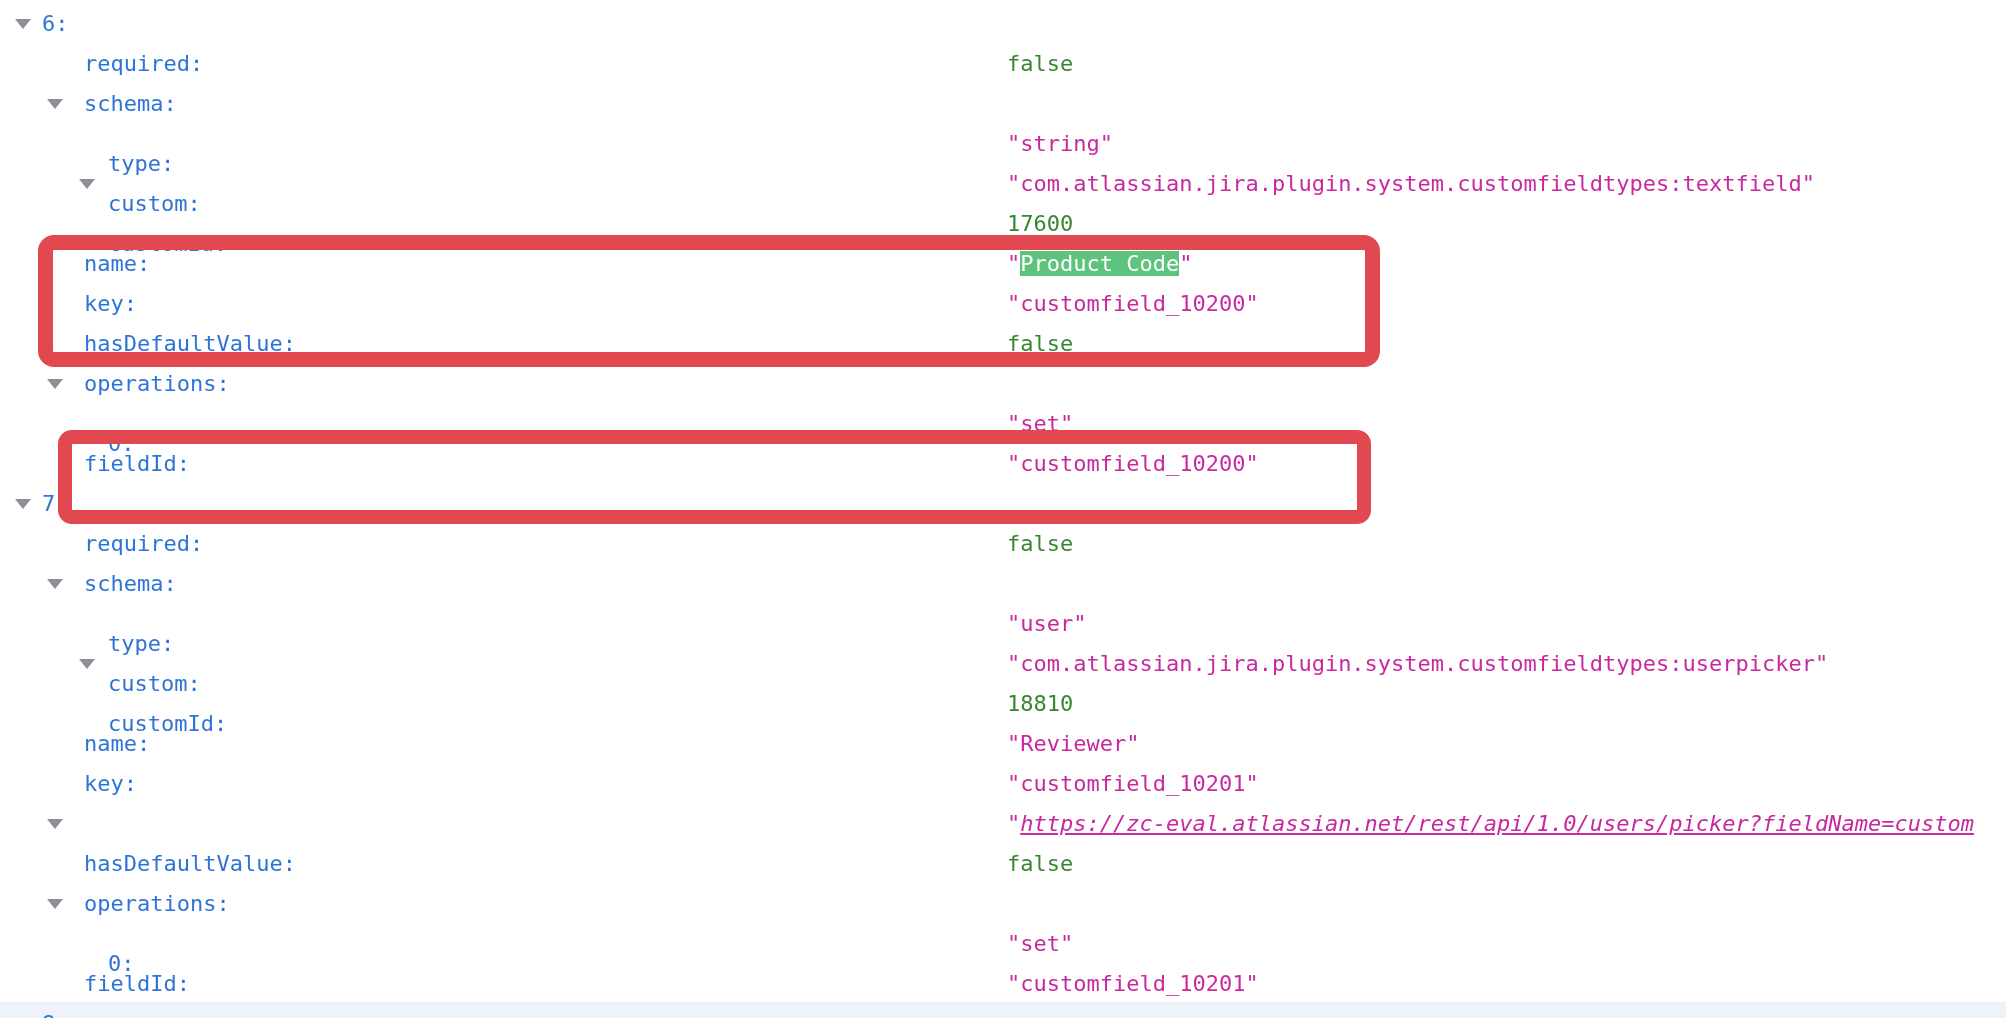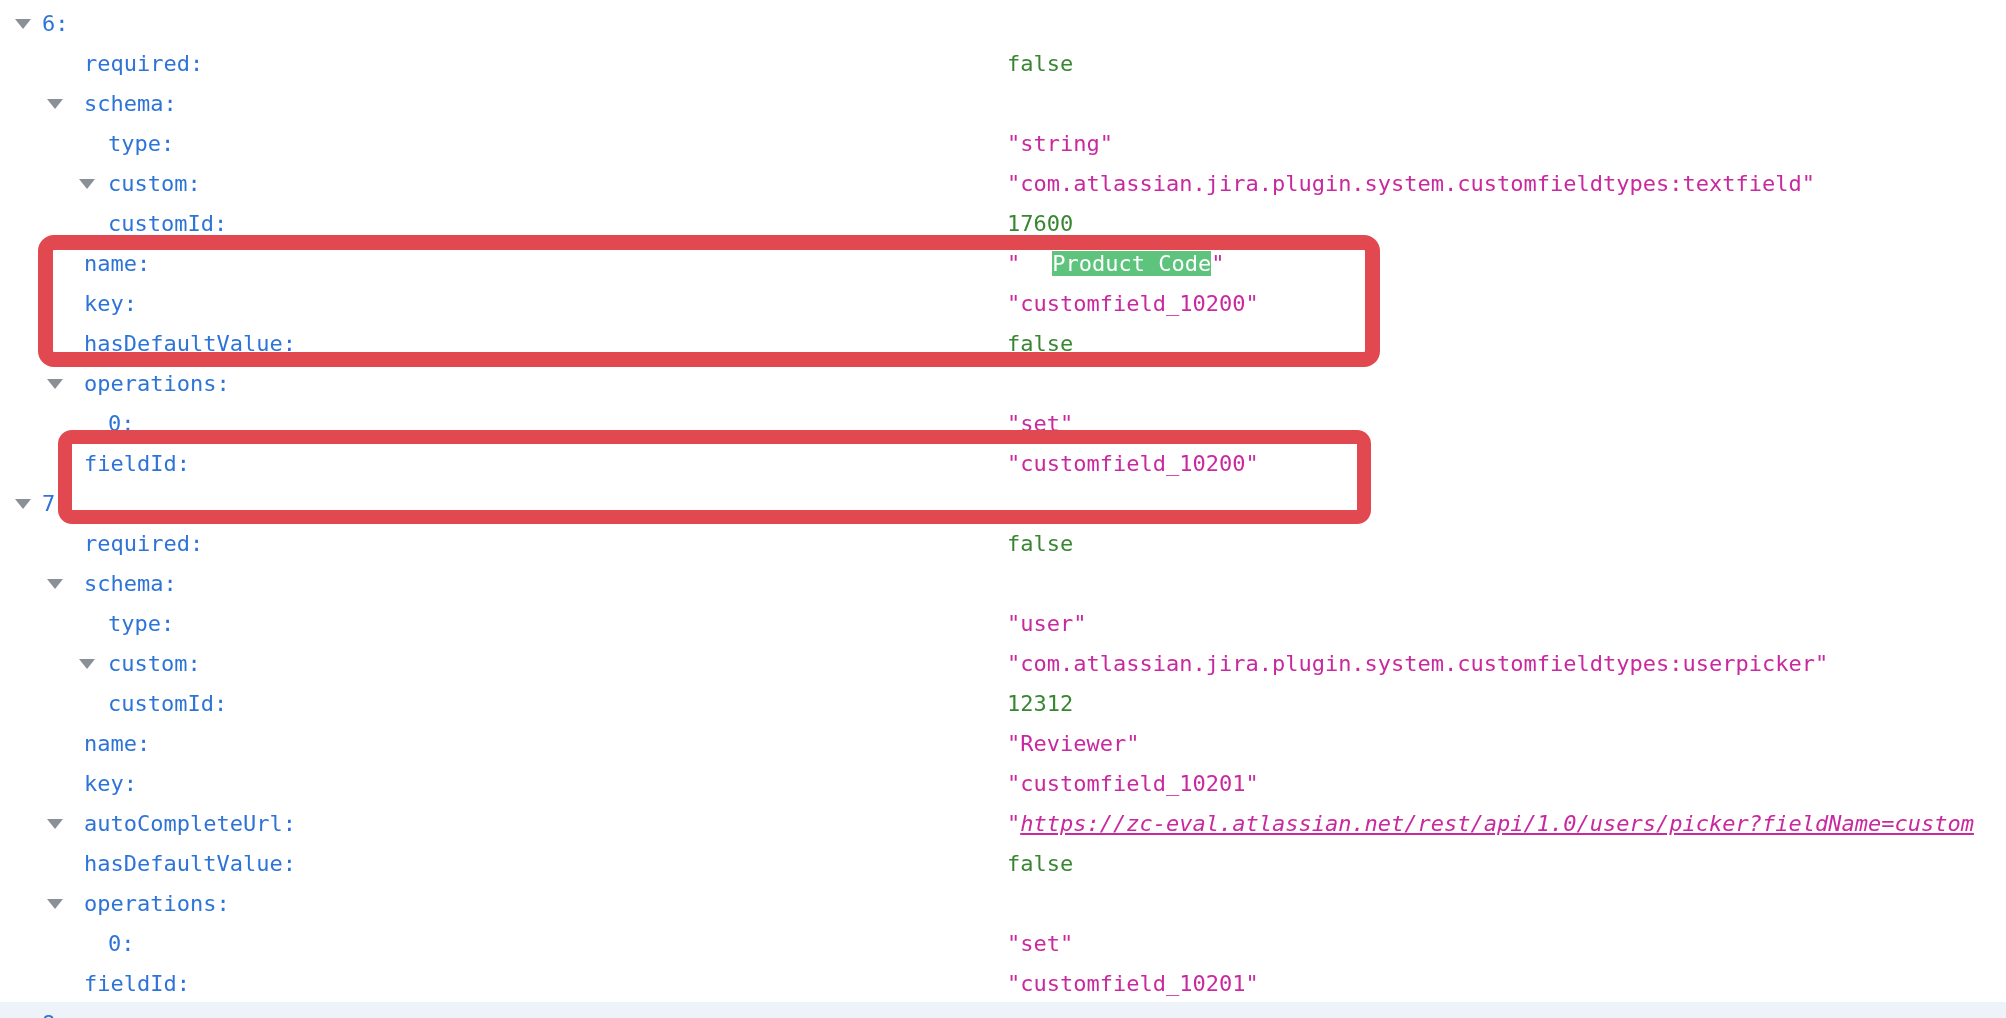--- a/index.html
+++ b/index.html
@@ -12,33 +12,33 @@
   html,body{margin:0;padding:0;}
   body{
     width:2006px;height:1018px;overflow:hidden;position:relative;
     background:var(--background);
     font-family:"DejaVu Sans Mono","Liberation Mono",monospace;
     font-size:22px;
   }
   #viewer{position:absolute;left:0;top:4px;width:2006px;}
   .row{position:relative;height:40px;line-height:40px;white-space:nowrap;}
   .key{position:absolute;color:var(--key);}
-  .lvl0{left:42px;} .lvl1{left:84px;} .lvl2{left:108px;}
+  .lvl0{left:42px;} .lvl1{left:84px;} .lvl2{left:108px;margin-top:20px;}
   .toggle{
     position:absolute;top:15px;width:0;height:0;
     border-left:8px solid transparent;border-right:8px solid transparent;
     border-top:10px solid var(--toggle-icon);
   }
   .t0{left:15px;} .t1{left:47px;} .t2{left:79px;}
   .value{position:absolute;left:1007px;white-space:nowrap;}
   .v-string{color:var(--string);}
   .v-primitive{color:var(--primitive);}
   .v-link{color:var(--link);}
   .v-link .url{font-style:italic;text-decoration:underline;}
-  .hl{background:var(--highlight-bg);color:var(--highlight-text);margin-left:32px;}
+  .hl{background:var(--highlight-bg);color:var(--highlight-text);}
   .annotation{
     position:absolute;border-style:solid;border-color:var(--annotation);
     background:transparent;pointer-events:none;z-index:5;
   }
   #anno1{left:38px;top:235px;width:1312px;height:102px;border-width:15px;border-radius:16px;}
   #anno2{left:58px;top:430px;width:1285px;height:66px;border-width:14px;border-radius:14px;}
   #band{
     position:absolute;left:0;top:1002px;width:2006px;height:16px;
     background:var(--next-row-band-bg);overflow:hidden;z-index:2;
   }
@@ -113,33 +113,32 @@
       <span class="key lvl2">type:</span>
       <span class="value v-string">"user"</span>
     </div>
     <div class="row">
       <span class="toggle t2"></span>
       <span class="key lvl2">custom:</span>
       <span class="value v-string">"com.atlassian.jira.plugin.system.customfieldtypes:userpicker"</span>
     </div>
     <div class="row">
       <span class="key lvl2">customId:</span>
-      <span class="value v-primitive">12312</span>
+      <span class="value v-primitive">18810</span>
     </div>
     <div class="row">
       <span class="key lvl1">name:</span>
       <span class="value v-string">"Reviewer"</span>
     </div>
     <div class="row">
       <span class="key lvl1">key:</span>
       <span class="value v-string">"customfield_10201"</span>
     </div>
     <div class="row">
       <span class="toggle t1"></span>
-      <span class="key lvl1">autoCompleteUrl:</span>
       <span class="value v-link"><span>"</span><span class="url">https://zc-eval.atlassian.net/rest/api/1.0/users/picker?fieldName=custom</span></span>
     </div>
     <div class="row">
       <span class="key lvl1">hasDefaultValue:</span>
       <span class="value v-primitive">false</span>
     </div>
     <div class="row">
       <span class="toggle t1"></span>
       <span class="key lvl1">operations:</span>
     </div>

